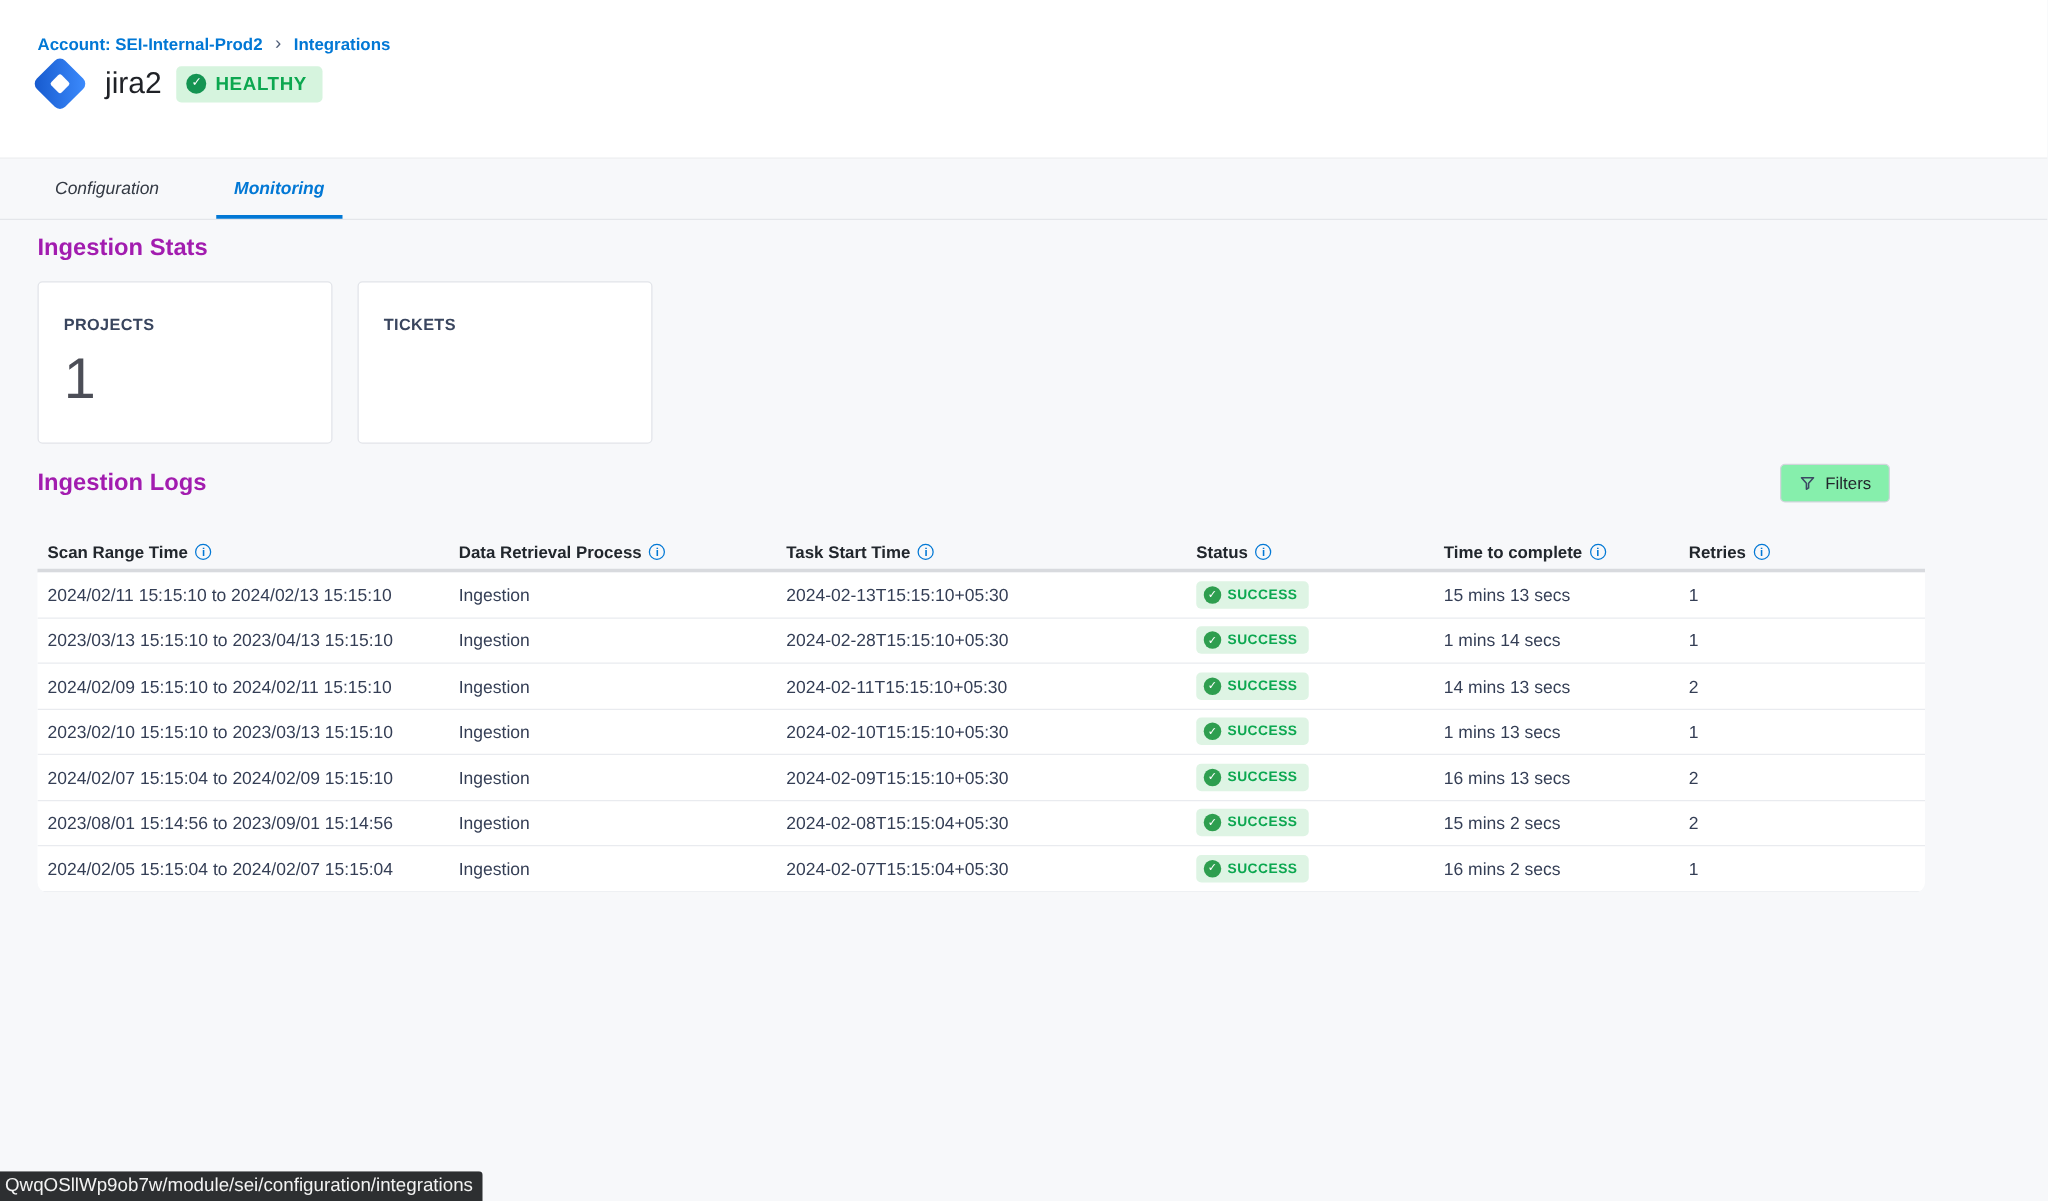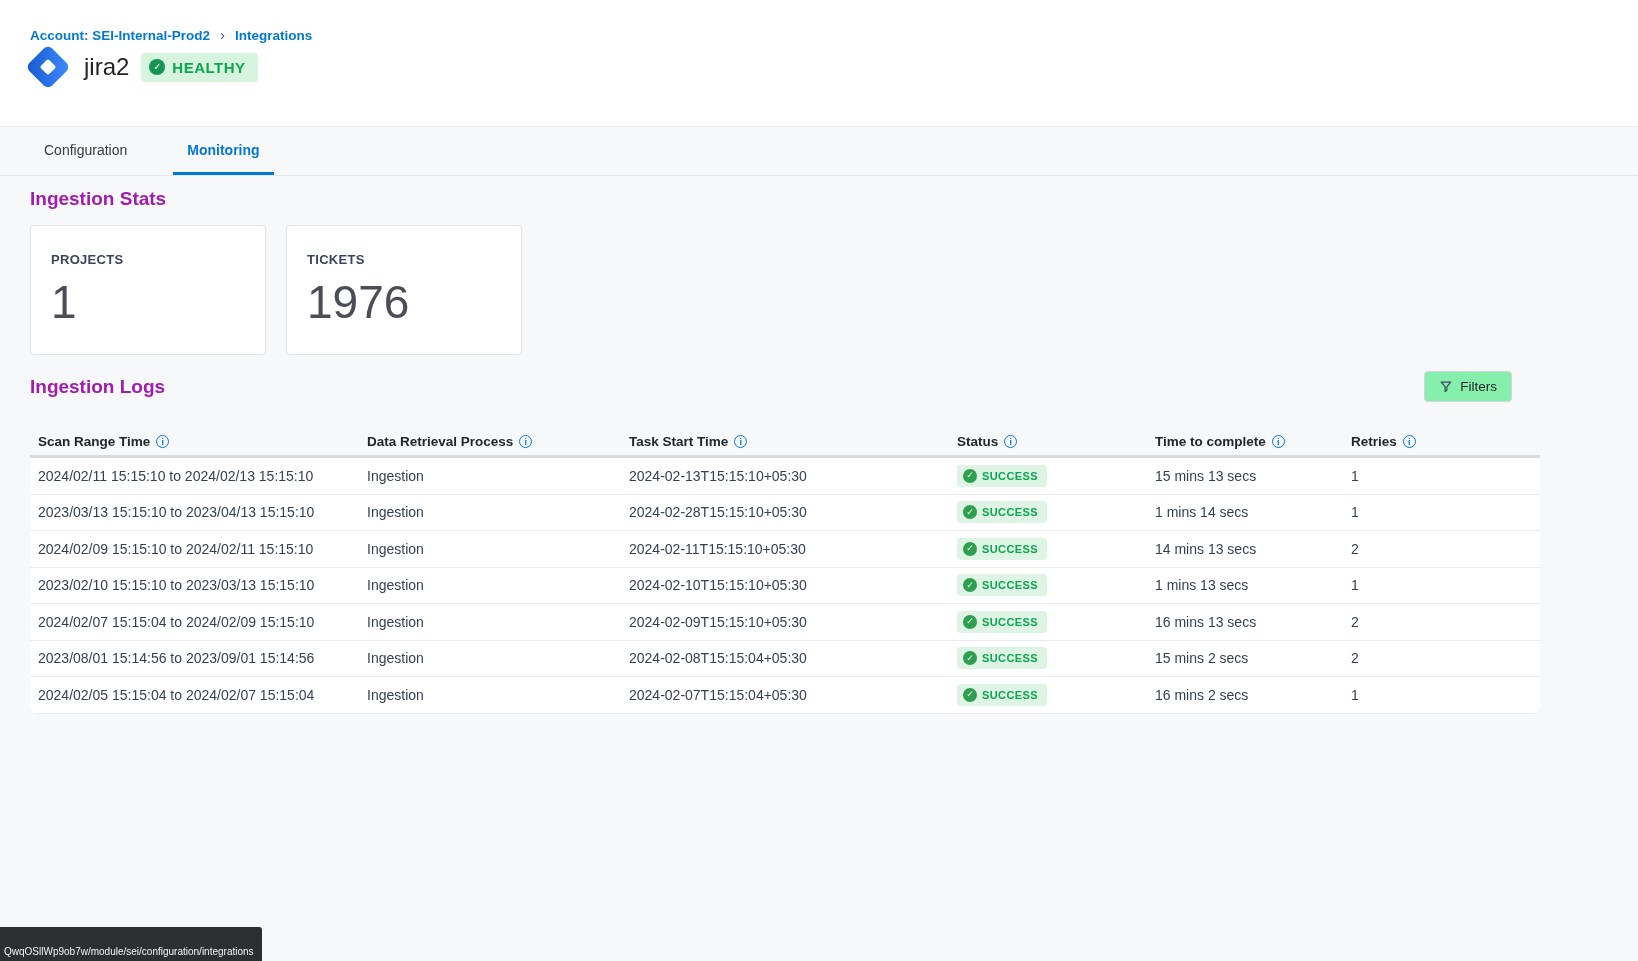--- a/index.html
+++ b/index.html
@@ -51,21 +51,21 @@
   .health-badge .health-text{
     font-size:15px;font-weight:700;color:var(--success-green);letter-spacing:.5px;text-align:center;
   }
   
   .tabs{
     position:absolute;top:128px;left:0;right:0;height:48px;
     display:flex;padding-left:30px;border-bottom:1px solid #e4e6ea;
   }
   .tab{
     padding:0 14px;margin-right:32px;line-height:45px;font-size:14px;
-    color:#343a44;cursor:pointer;border-bottom:3px solid transparent;
+    color:#343a44;cursor:pointer;border-bottom:3px solid transparent;font-style:italic;
   }
   .tab.active{color:var(--accent-blue);font-weight:700;border-bottom-color:var(--accent-blue);}
   
   .section-heading{
     position:absolute;left:30px;margin:0;
     font-size:19px;font-weight:700;color:#a21caf;
   }
   #stats-heading{top:188px;}
   #logs-heading{top:376px;}
   
@@ -113,22 +113,22 @@
   .status-pill .pill-circle{
     width:14px;height:14px;border-radius:50%;background:var(--success-circle);
     color:#fff;font-size:9px;display:flex;align-items:center;justify-content:center;line-height:1;
   }
   .status-pill .pill-text{
     font-size:11px;font-weight:700;color:var(--success-green);letter-spacing:.4px;
   }
   
   .status-bar{
     position:fixed;left:0;bottom:0;
-    background:#2d2f31;color:#f3f3f3;font-size:10px;
-    padding:19px 8px 4px 4px;border-top-right-radius:3px;white-space:nowrap;
+    background:#2d2f31;color:#f3f3f3;font-size:15px;
+    padding:3px 8px 4px 4px;border-top-right-radius:3px;white-space:nowrap;
   }
 </style>
 </head>
 <body>
 
 <div class="page-header">
   <div class="breadcrumb">
     <a class="crumb">Account: SEI-Internal-Prod2</a>
     <span class="crumb-sep">›</span>
     <a class="crumb">Integrations</a>
@@ -160,21 +160,20 @@
 
 <h2 class="section-heading" id="stats-heading">Ingestion Stats</h2>
 
 <div class="stat-cards">
   <div class="stat-card">
     <div class="stat-label">PROJECTS</div>
     <div class="stat-value">1</div>
   </div>
   <div class="stat-card">
     <div class="stat-label">TICKETS</div>
-    <div class="stat-value">1976</div>
   </div>
 </div>
 
 <h2 class="section-heading" id="logs-heading">Ingestion Logs</h2>
 
 <button class="filters-btn">
   <svg width="14" height="14" viewBox="0 0 16 16" aria-hidden="true">
     <path d="M2.5 2.5h11L9 7.6v4.2l-2 1.2V7.6L2.5 2.5z" fill="none" stroke="#3b4963" stroke-width="1.4" stroke-linejoin="round"></path>
   </svg>
   <span>Filters</span>

